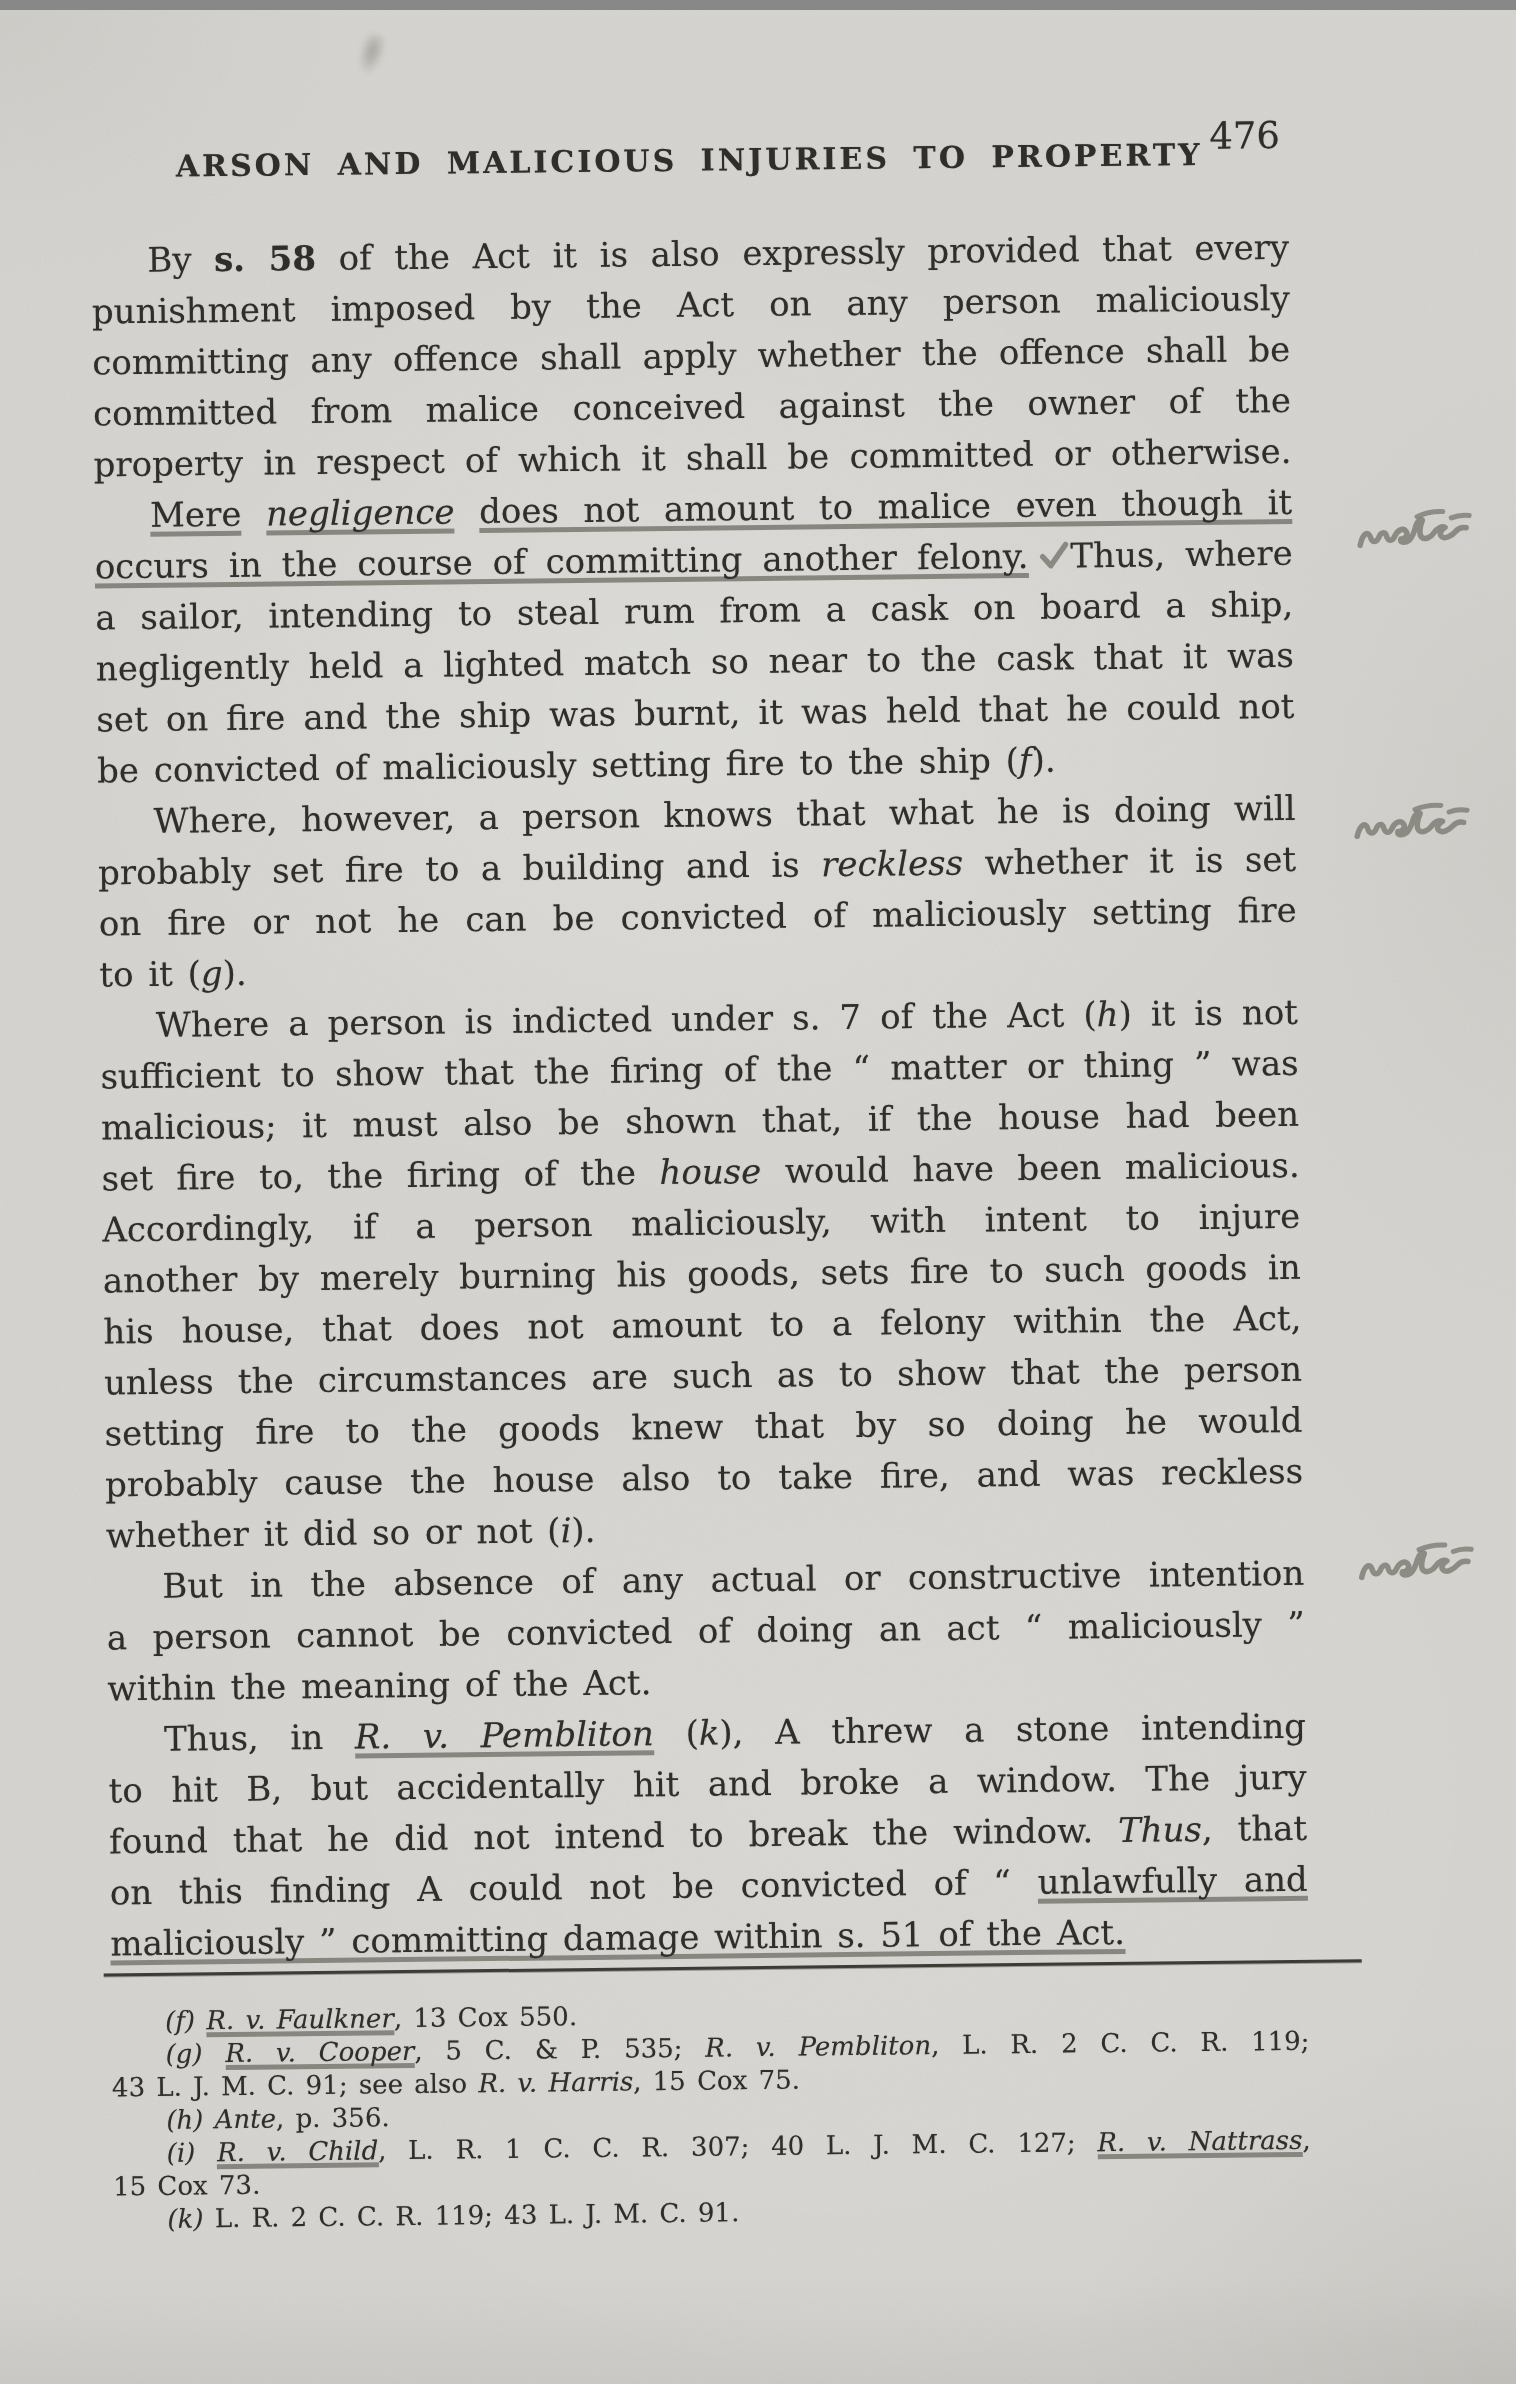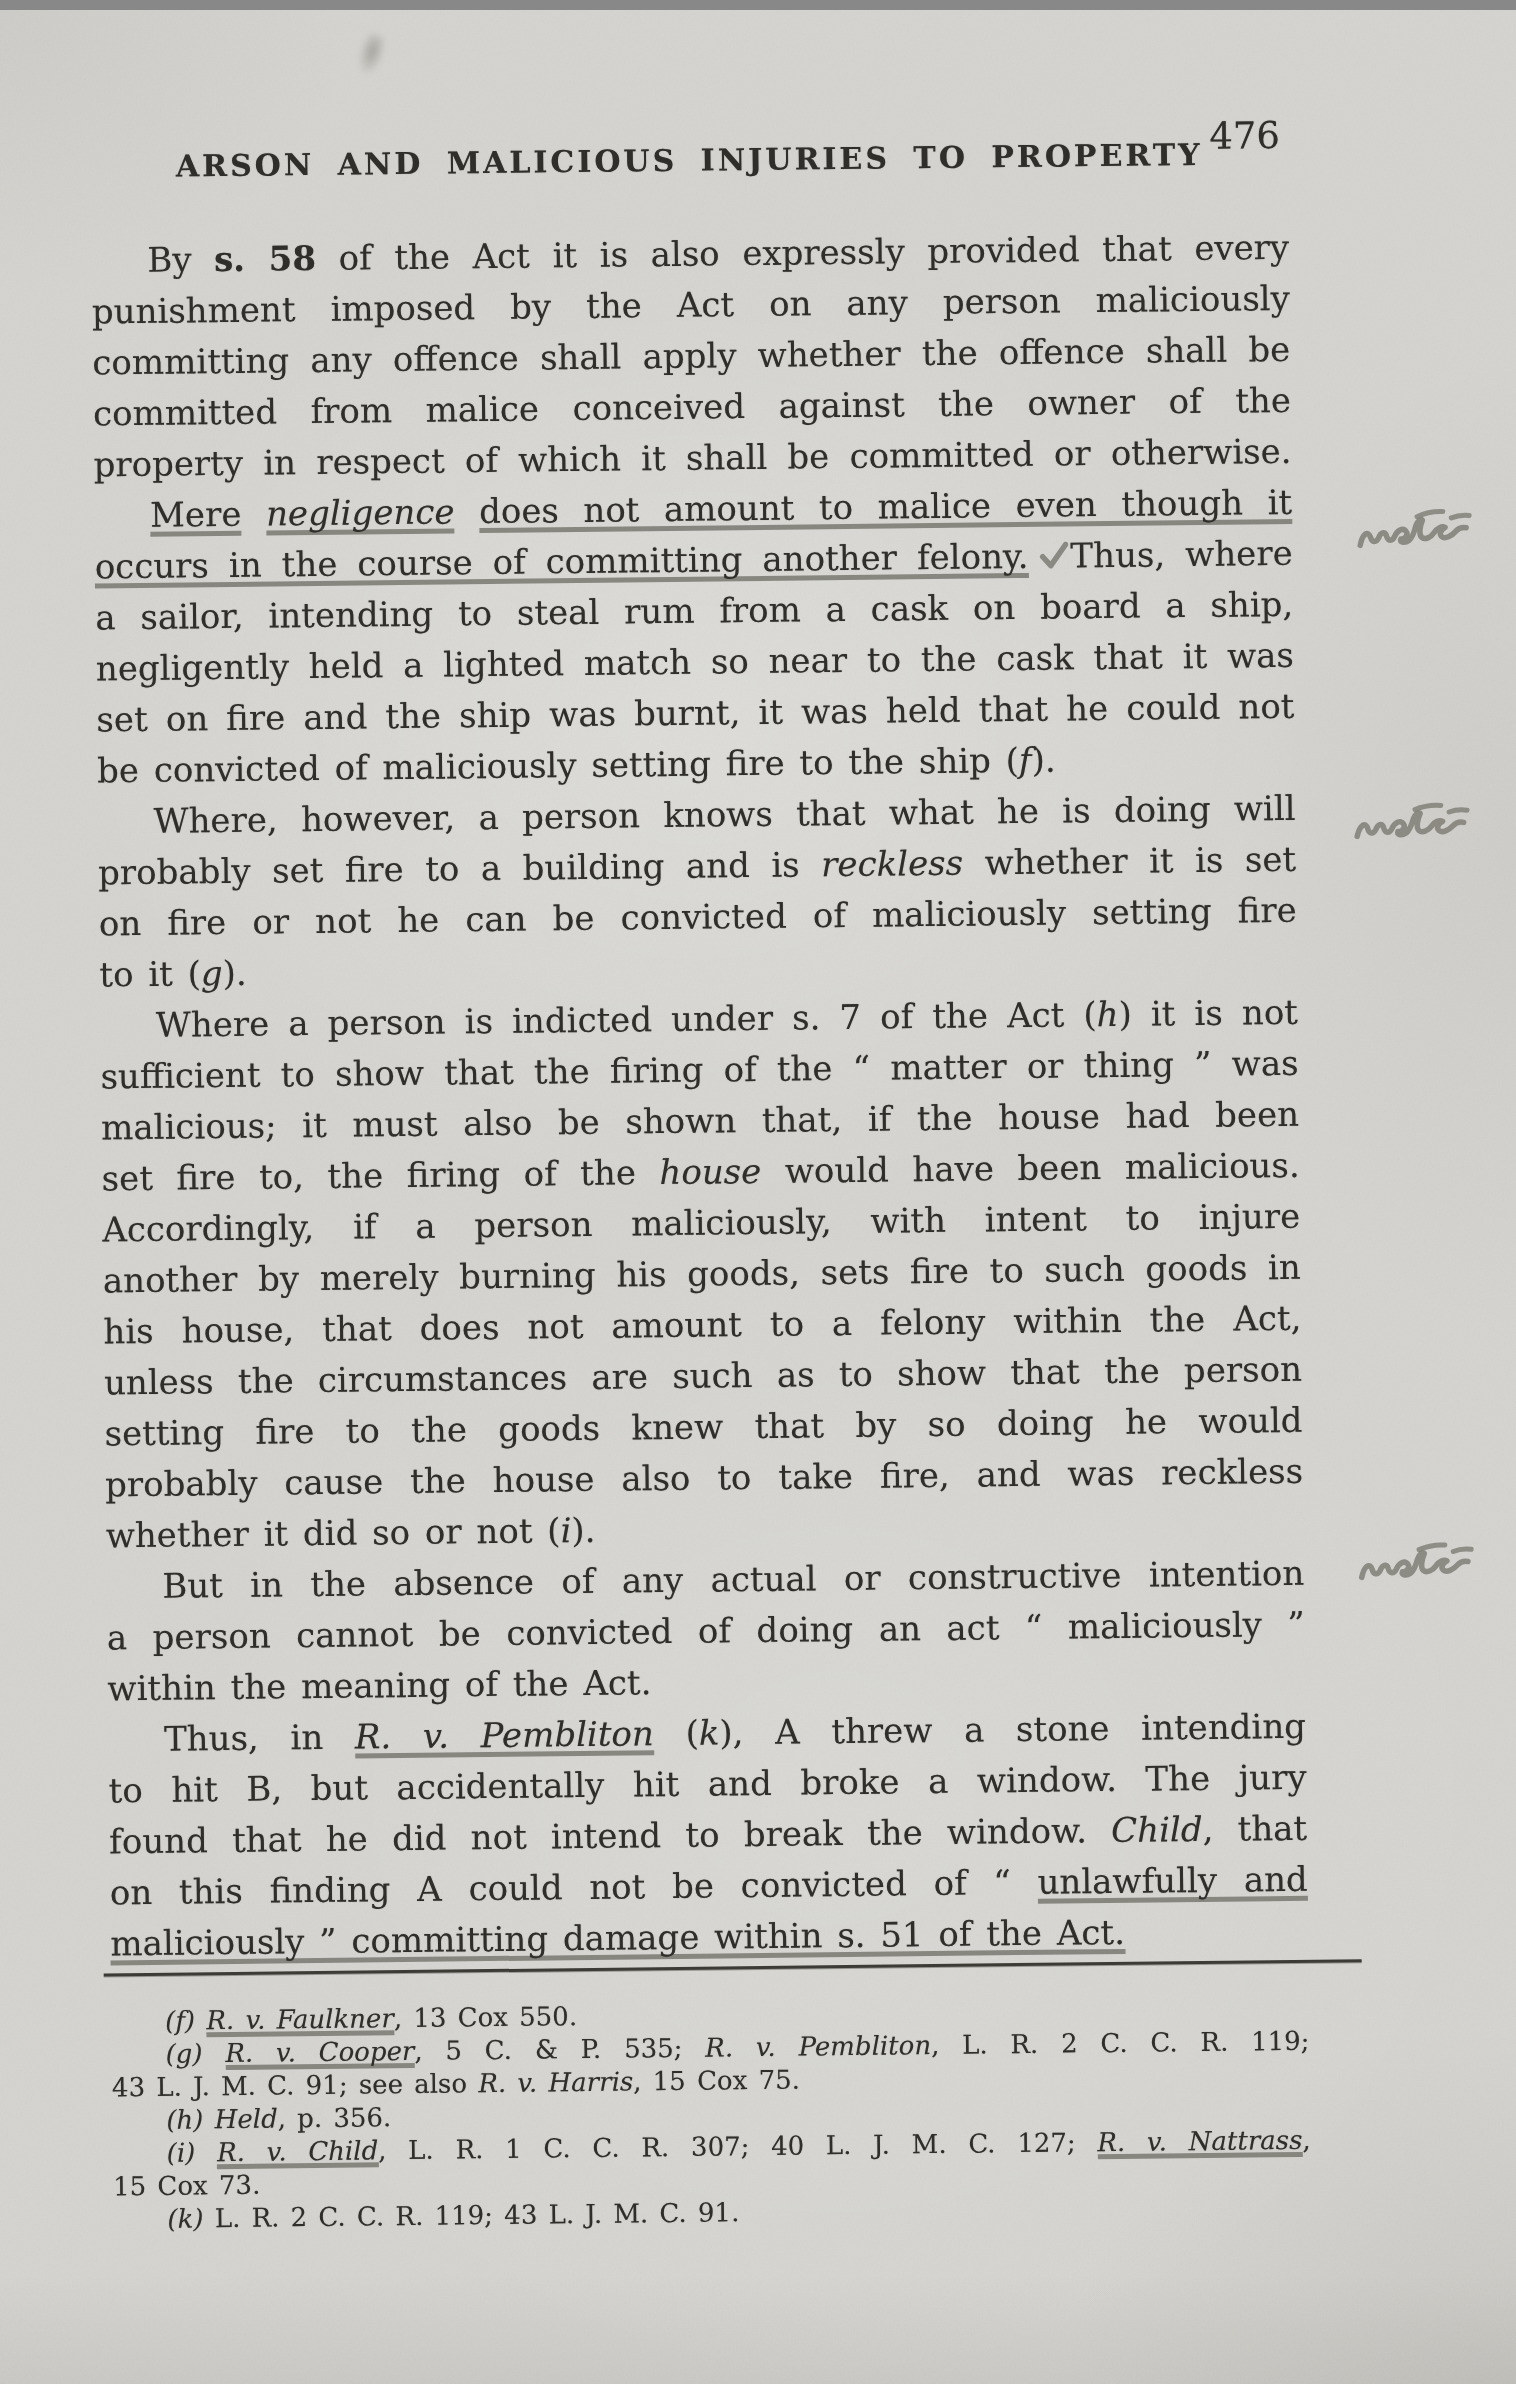--- a/index.html
+++ b/index.html
@@ -103,32 +103,32 @@
         <div class="line justify"><span>his house, that does not amount to a felony within the Act,</span></div>
         <div class="line justify"><span>unless the circumstances are such as to show that the person</span></div>
         <div class="line justify"><span>setting fire to the goods knew that by so doing he would</span></div>
         <div class="line justify"><span>probably cause the house also to take fire, and was reckless</span></div>
         <div class="line left"><span>whether it did so or not (</span><span class="ri">i</span><span>).</span></div>
         <div class="line indent justify"><span>But in the absence of any actual or constructive intention</span></div>
         <div class="line justify"><span>a person cannot be convicted of doing an act “ maliciously ”</span></div>
         <div class="line left"><span>within the meaning of the Act.</span></div>
         <div class="line indent justify"><span>Thus, in </span><span class="ri ru">R. v. Pembliton</span><span> (</span><span class="ri">k</span><span>), A threw a stone intending</span></div>
         <div class="line justify"><span>to hit B, but accidentally hit and broke a window. The jury</span></div>
-        <div class="line justify"><span>found that he did not intend to break the window. </span><span class="ri">Child</span><span>, that</span></div>
+        <div class="line justify"><span>found that he did not intend to break the window. </span><span class="ri">Thus</span><span>, that</span></div>
         <div class="line justify"><span>on this finding A could not be convicted of “ </span><span class="ru">unlawfully and</span></div>
         <div class="line left"><span class="ru">maliciously ” committing damage within s. 51 of the Act.</span></div>
       </div>
 
     <div class="fnrule"></div>
 
     <div class="footcol" id="footcol">
         <div class="fline indent left"><span class="ri">(f) </span><span class="ri ru">R. v. Faulkner</span><span>, 13 Cox 550.</span></div>
         <div class="fline indent justify"><span class="ri">(g) </span><span class="ri ru">R. v. Cooper</span><span>, 5 C. &amp; P. 535; </span><span class="ri">R. v. Pembliton</span><span>, L. R. 2 C. C. R. 119;</span></div>
         <div class="fline left"><span>43 L. J. M. C. 91; see also </span><span class="ri">R. v. Harris</span><span>, 15 Cox 75.</span></div>
-        <div class="fline indent left"><span class="ri">(h) </span><span class="ri">Held</span><span>, p. 356.</span></div>
+        <div class="fline indent left"><span class="ri">(h) </span><span class="ri">Ante</span><span>, p. 356.</span></div>
         <div class="fline indent justify"><span class="ri">(i) </span><span class="ri ru">R. v. Child</span><span>, L. R. 1 C. C. R. 307; 40 L. J. M. C. 127; </span><span class="ri ru">R. v. Nattrass</span><span>,</span></div>
         <div class="fline left"><span>15 Cox 73.</span></div>
         <div class="fline indent left"><span class="ri">(k) </span><span>L. R. 2 C. C. R. 119; 43 L. J. M. C. 91.</span></div>
       </div>
 
     <div id="mnotes">
         <div class="mnote" title="note" style="left: 1362px; top: 505px; transform: rotate(-4deg);"><svg width="132" height="52" viewBox="0 0 132 52">
             <path d="M5 33 C8 22 14 18 16 26 C17 31 21 32 24 27 C26 22 31 20 32 26 C33 31 37 32 40 27 C43 21 49 18 52 23 C54 26 50 31 46 30 C44 33 49 35 54 32 C58 29 60 24 62 18 C64 13 68 11 69 13 C66 19 64 27 67 30 C70 33 76 31 80 26 C83 22 88 20 91 22 C87 24 84 28 87 31 C90 34 97 31 101 27 C104 24 108 23 112 24" fill="none" stroke="#83827a" stroke-width="5.5" stroke-linecap="round" stroke-linejoin="round" opacity="0.88"></path>
             <path d="M64 9 C72 6 82 5 90 6 M98 13 C104 11 111 11 116 12" fill="none" stroke="#83827a" stroke-width="5" stroke-linecap="round" opacity="0.85"></path>
           </svg></div>

